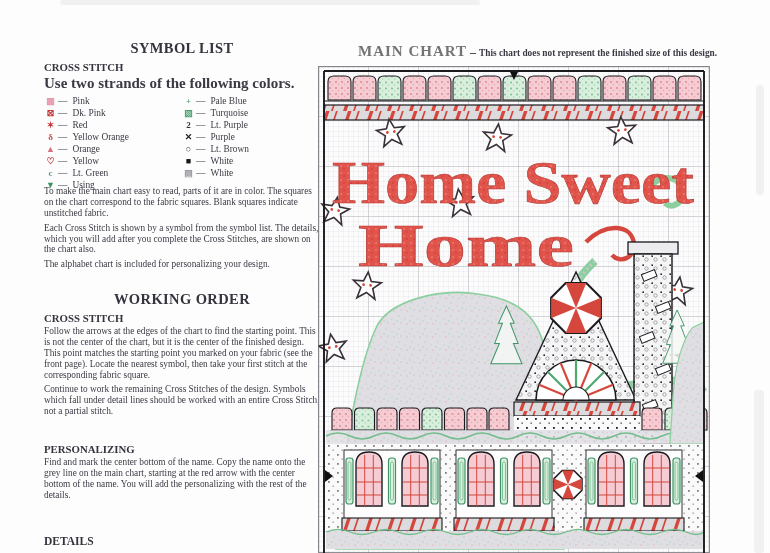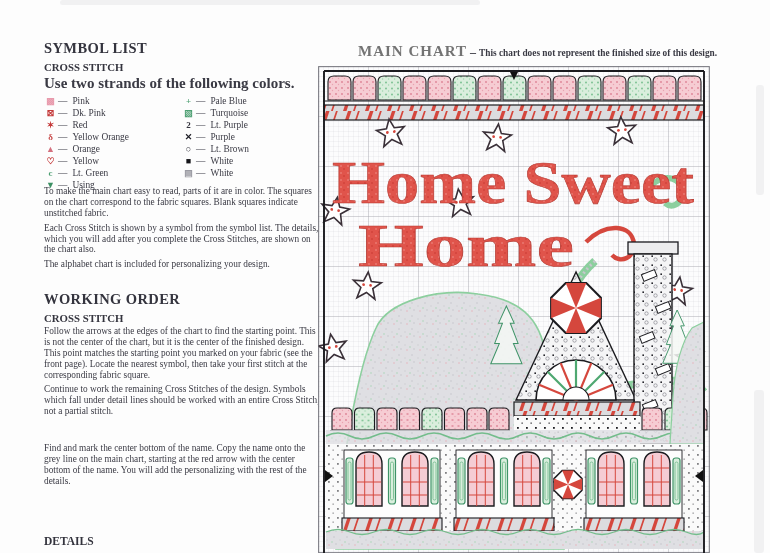--- a/index.html
+++ b/index.html
@@ -5,21 +5,21 @@
   html,body{margin:0;padding:0;}
   body{
     width:770px;height:553px;position:relative;overflow:hidden;
     background:#fdfdfd;color:#3a3a44;
     font-family:"Liberation Serif", serif;
   }
   .smudge{position:absolute;background:#ebebed;opacity:.65;border-radius:3px;}
   
   .left-col{position:absolute;left:44px;top:0;width:276px;}
   .blk{position:absolute;left:0;width:276px;}
-  h1.sec{font-size:14.5px;font-weight:bold;text-align:left;margin:0 0 4px 0;letter-spacing:.4px;color:#34343e;}
+  h1.sec{font-size:14.5px;font-weight:bold;text-align:center;margin:0 0 4px 0;letter-spacing:.4px;color:#34343e;}
   h2.sub{font-size:10.8px;font-weight:bold;margin:0 0 2px 0;color:#34343e;}
   p.body{font-size:9.3px;line-height:1.17;margin:0 0 4px 0;text-align:left;}
   p.intro{font-size:15px;font-weight:bold;margin:0 0 3px 0;}
   .symbols{display:flex;}
   .sym-col{width:138px;}
   .sym-col.right{width:130px;}
   .sym-row{display:flex;align-items:center;height:12px;font-size:9.4px;}
   .glyph{width:13px;text-align:center;font-size:9px;font-weight:bold;line-height:1;}
   .dash{margin:0 5px 0 1px;color:#44444e;}
   
@@ -134,20 +134,21 @@
   </section>
 
   <section class="blk" style="top:291px;">
     <h1 class="sec">WORKING ORDER</h1>
     <h2 class="sub">CROSS STITCH</h2>
     <p class="body">Follow the arrows at the edges of the chart to find the starting point. This is not the center of the chart, but it is the center of the finished design. This point matches the starting point you marked on your fabric (see the front page). Locate the nearest symbol, then take your first stitch at the corresponding fabric square.</p>
     <p class="body">Continue to work the remaining Cross Stitches of the design. Symbols which fall under detail lines should be worked with an entire Cross Stitch, not a partial stitch.</p>
   </section>
 
   <section class="blk" style="top:443px;">
+    <h2 class="sub">PERSONALIZING</h2>
     <p class="body">Find and mark the center bottom of the name. Copy the name onto the grey line on the main chart, starting at the red arrow with the center bottom of the name. You will add the personalizing with the rest of the details.</p>
   </section>
 
   <section class="blk" style="top:535px;">
     <h2 class="sub" style="font-size:11.5px;">DETAILS</h2>
   </section>
 </div>
 
 <div class="chart-title">
   <span class="mc-title">MAIN CHART</span><span class="mc-sep">–</span><span class="mc-note">This chart does not represent the finished size of this design.</span>

